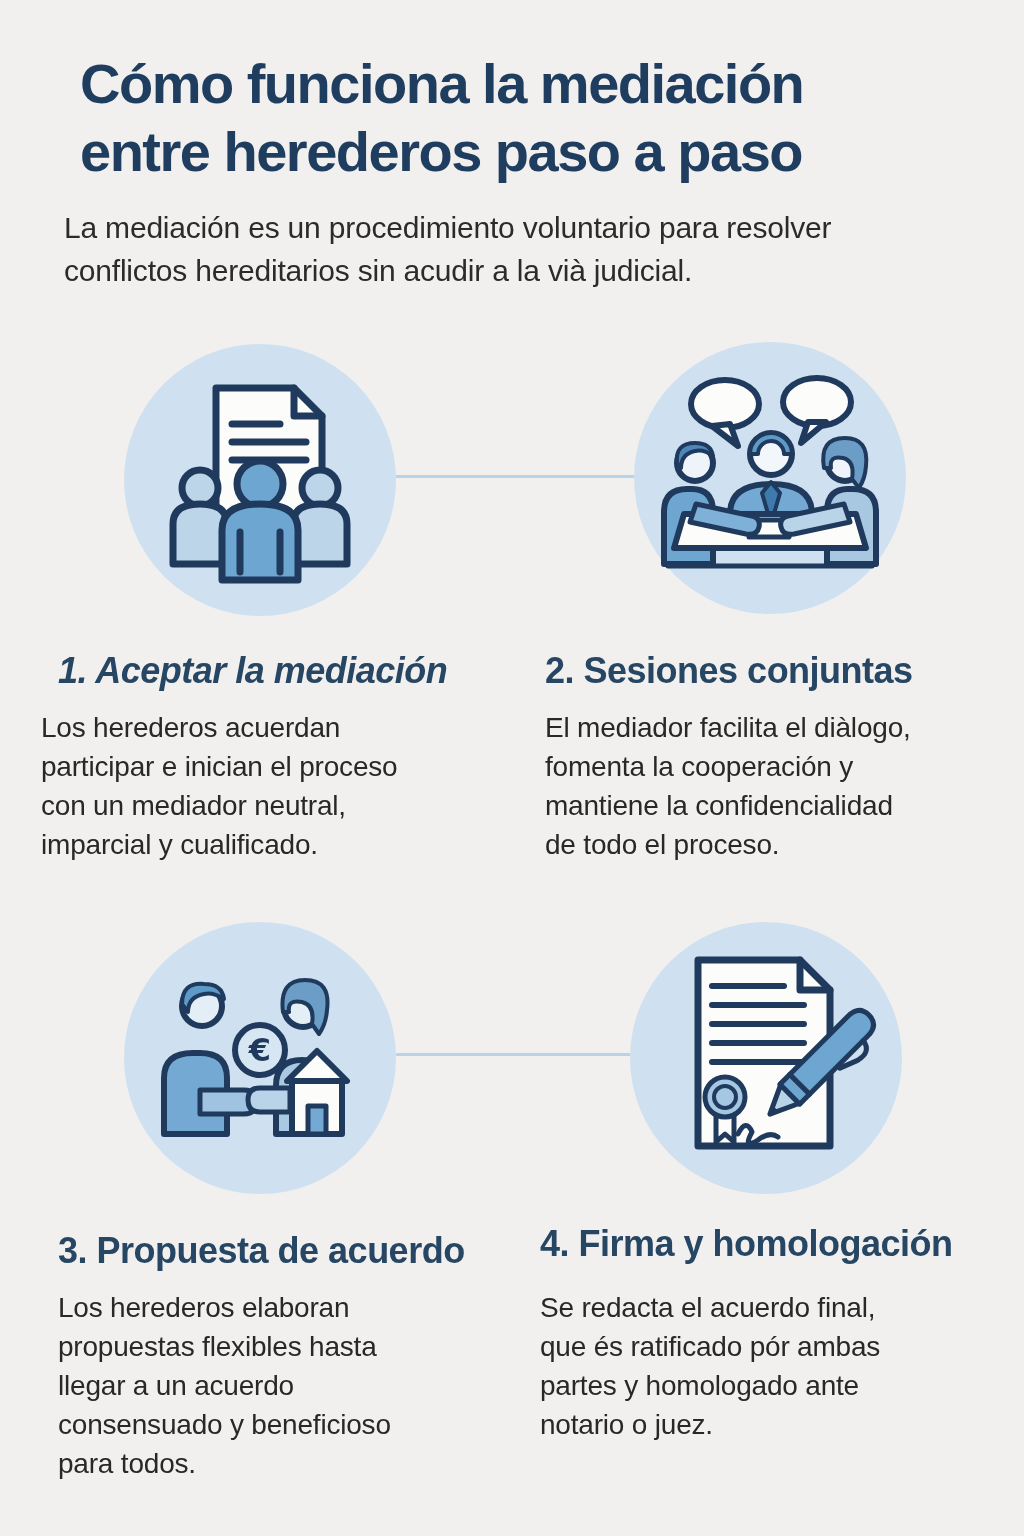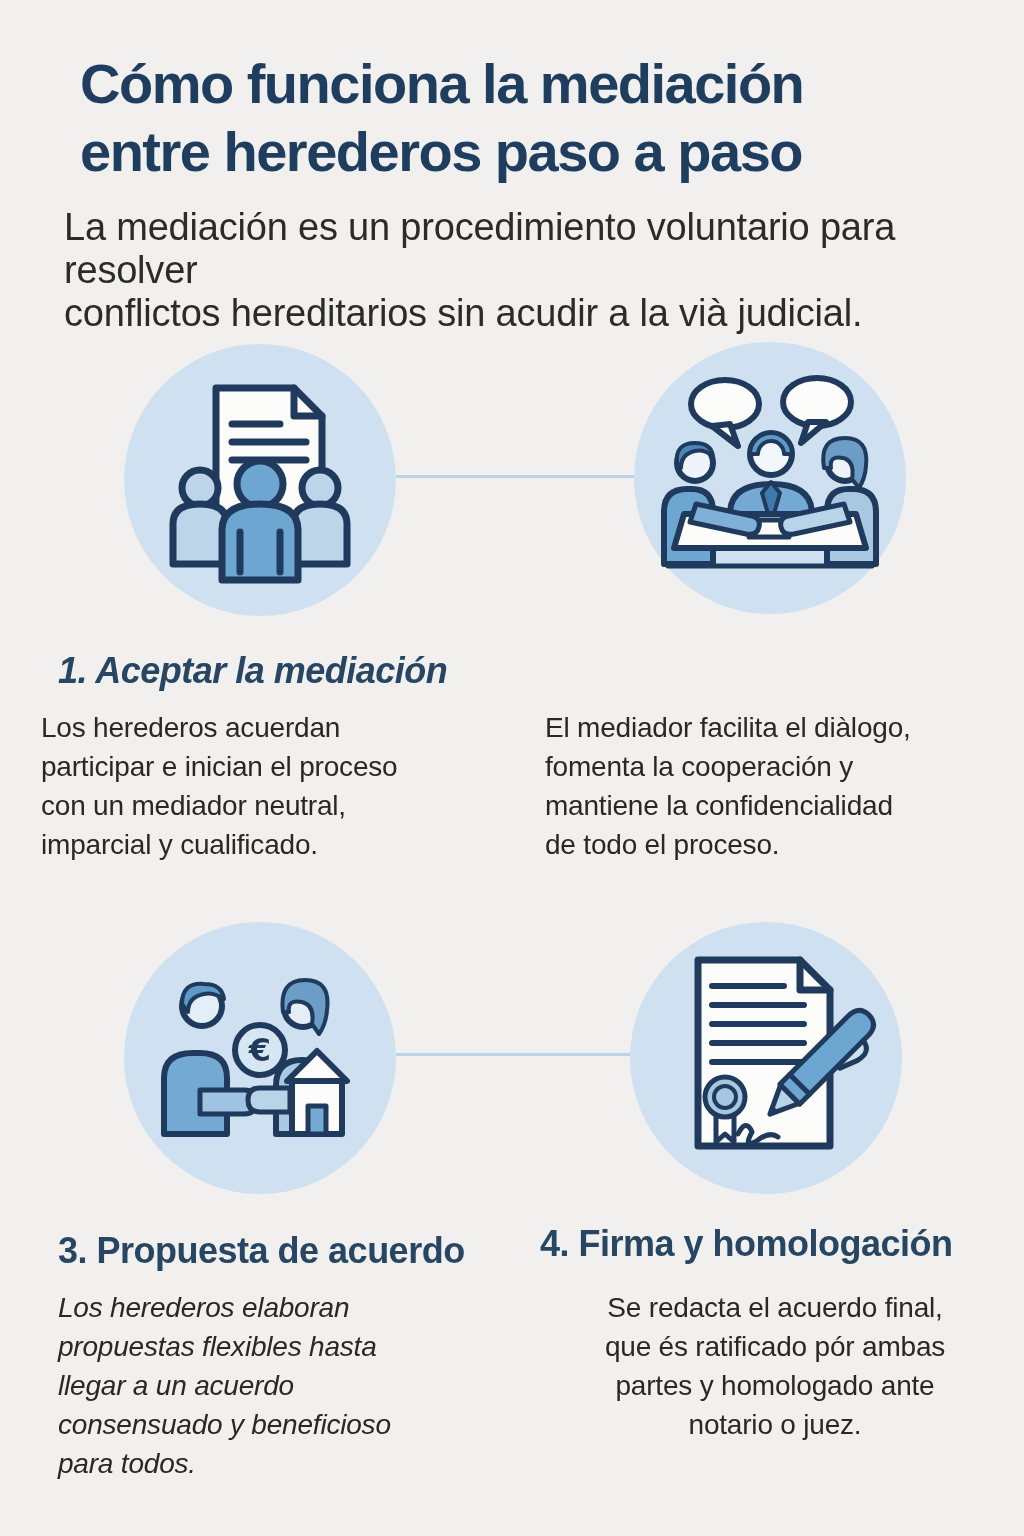--- a/index.html
+++ b/index.html
@@ -14,21 +14,21 @@
 
   .title {
     position: absolute; left: 64px; top: 50px; width: 880px;
     font-size: 56px; line-height: 68px; font-weight: 700;
     letter-spacing: -1.5px; color: #1f3d5f;
     white-space: pre-line;
     margin-left: 16px;
   }
   .subtitle {
     position: absolute; left: 64px; top: 206px; width: 910px;
-    font-size: 38px; line-height: 43px; color: #2b2b2b;
+    font-size: 30px; line-height: 43px; color: #2b2b2b;
     letter-spacing: -0.2px; white-space: pre-line;
   }
 
   .circle {
     position: absolute; width: 272px; height: 272px;
     border-radius: 50%; background: #cfe1f0;
     display: flex; align-items: center; justify-content: center;
   }
   .circle svg { width: 240px; height: 240px; }
   .c1 { left: 124px; top: 344px; }
@@ -50,22 +50,22 @@
   .h3 { left: 58px;  top: 1230px; }
   .h4 { left: 540px; top: 1223px; }
 
   .step-body {
     position: absolute; width: 470px;
     font-size: 28px; line-height: 39px; color: #282828;
     letter-spacing: -0.2px; white-space: pre-line;
   }
   .b1 { left: 41px;  top: 708px; }
   .b2 { left: 545px; top: 708px; }
-  .b3 { left: 58px;  top: 1288px; font-style: italic; }
-  .b4 { left: 540px; top: 1288px; text-align: center; }
+  .b3 { left: 58px;  top: 1288px; }
+  .b4 { left: 540px; top: 1288px; }
 
   svg .ln { stroke: #1f3a5c; stroke-linecap: round; stroke-linejoin: round; }
 </style>
 </head>
 <body>
 
 <div class="page">
 
   <h1 class="title">Cómo funciona la mediación
 entre herederos paso a paso</h1>
@@ -156,20 +156,21 @@
       </g>
     </svg>
   </div>
 
   <h2 class="step-heading h1">1. Aceptar la mediación</h2>
   <p class="step-body b1">Los herederos acuerdan
 participar e inician el proceso
 con un mediador neutral,
 imparcial y cualificado.</p>
 
+  <h2 class="step-heading h2">2. Sesiones conjuntas</h2>
   <p class="step-body b2">El mediador facilita el diàlogo,
 fomenta la cooperación y
 mantiene la confidencialidad
 de todo el proceso.</p>
 
   <h2 class="step-heading h3">3. Propuesta de acuerdo</h2>
   <p class="step-body b3">Los herederos elaboran
 propuestas flexibles hasta
 llegar a un acuerdo
 consensuado y beneficioso

